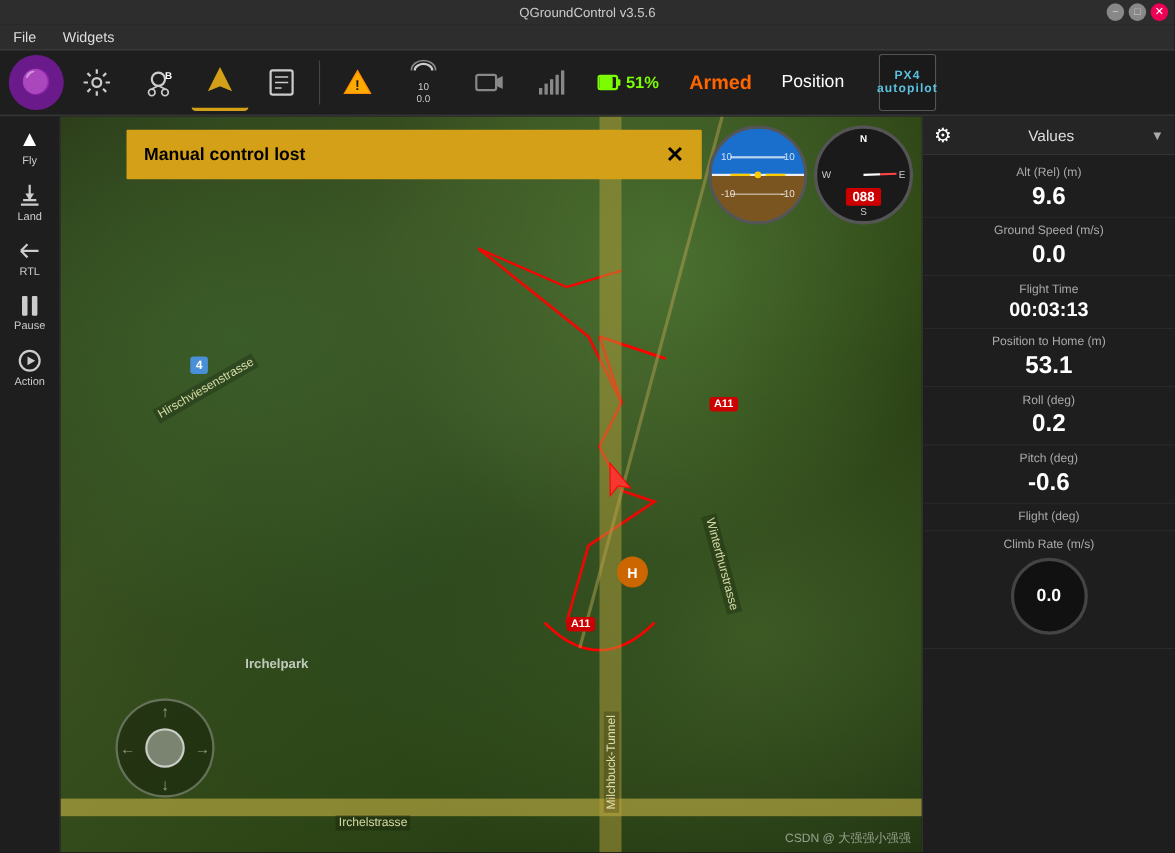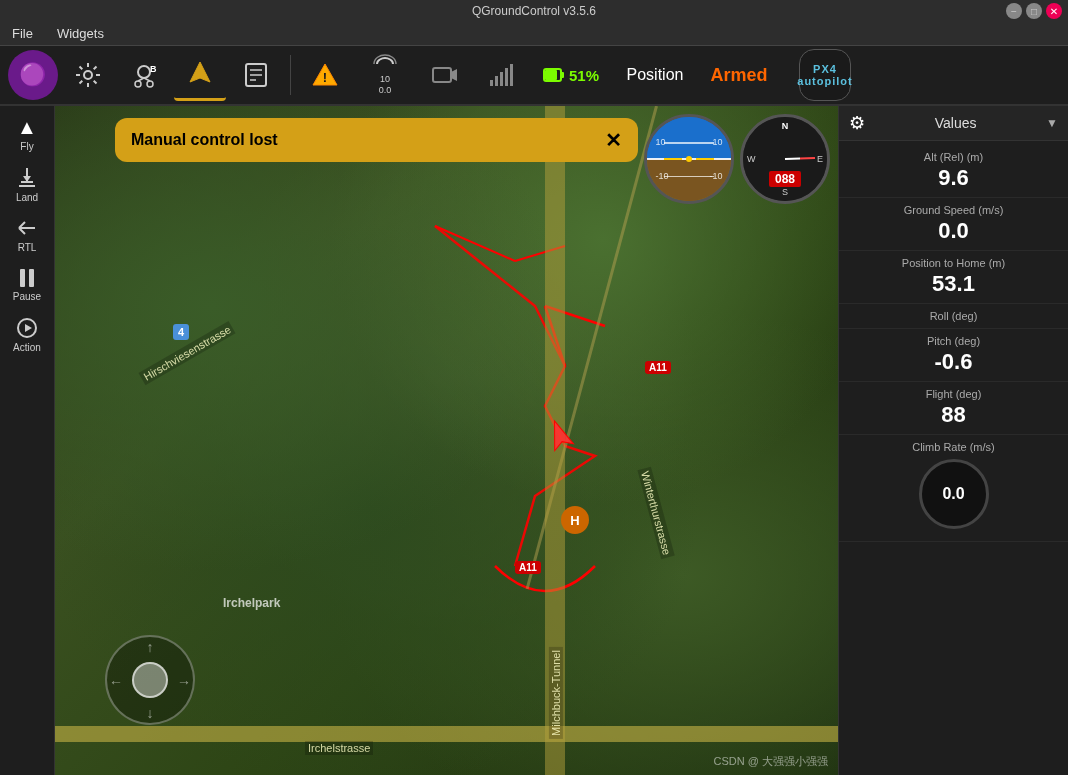--- a/index.html
+++ b/index.html
@@ -110,21 +110,21 @@
     }
     .signal-bar {
       width: 3px;
       background: #888;
     }
     .px4-logo {
       margin-left: 16px;
       background: #1a1a1a;
       padding: 4px 8px;
       border: 1px solid #555;
-      border-radius: 15px;
+      border-radius: 3px;
       font-size: 16px;
       font-weight: bold;
       color: #5bc0de;
       letter-spacing: 1px;
     }
 
     
     #main-content {
       display: flex;
       height: calc(775px - 22px - 24px - 60px);
@@ -181,21 +181,21 @@
 
     
     #notification-banner {
       position: absolute;
       top: 12px;
       left: 60px;
       right: 200px;
       background: #d4a017;
       color: #000;
       padding: 10px 16px;
-      border-radius: 12px;
+      border-radius: 1px;
       font-size: 16px;
       font-weight: bold;
       display: flex;
       align-items: center;
       justify-content: space-between;
       z-index: 100;
     }
     .notif-close {
       cursor: pointer;
       font-size: 20px;
@@ -528,25 +528,25 @@
   <div class="tb-btn" style="flex-direction:row; gap:4px; width:80px;">
     <svg width="22" height="18" viewBox="0 0 22 18">
       <rect x="1" y="3" width="17" height="12" rx="2" fill="none" stroke="#7cfc00" stroke-width="2"></rect>
       <rect x="2" y="4" width="12" height="10" rx="1" fill="#7cfc00"></rect>
       <rect x="18" y="6" width="3" height="6" rx="1" fill="#7cfc00"></rect>
     </svg>
     <span class="battery-pct">51%</span>
   </div>
 
   <div class="tb-btn" style="width:80px;">
+    <span class="status-armed">Armed</span>
+  </div>
+
+  <div class="tb-btn" style="width:80px;">
     <span class="status-position">Position</span>
-  </div>
-
-  <div class="tb-btn" style="width:80px;">
-    <span class="status-armed">Armed</span>
   </div>
 
   <div class="tb-btn px4-logo" style="white-space:pre; text-align:center; font-size:11px;">PX4
 autopilot</div>
 </div>
 
 <div id="main-content">
 
   <div id="left-sidebar">
     <div class="side-btn">
@@ -696,38 +696,42 @@
       <div class="telem-item">
         <div class="telem-label">Alt (Rel) (m)</div>
         <div class="telem-value large">9.6</div>
       </div>
 
       <div class="telem-item">
         <div class="telem-label">Ground Speed (m/s)</div>
         <div class="telem-value large">0.0</div>
       </div>
 
+      <div class="telem-item">
+        <div class="telem-label">Flight Time</div>
+        <div class="telem-value" style="font-size:18px;">00:03:13</div>
+      </div>
 
       <div class="telem-item">
         <div class="telem-label">Position to Home (m)</div>
         <div class="telem-value large">53.1</div>
       </div>
 
       <div class="telem-item">
         <div class="telem-label">Roll (deg)</div>
+        <div class="telem-value large">0.2</div>
       </div>
 
       <div class="telem-item">
         <div class="telem-label">Pitch (deg)</div>
         <div class="telem-value large">-0.6</div>
       </div>
 
       <div class="telem-item">
         <div class="telem-label">Flight (deg)</div>
-        <div class="telem-value large">88</div>
       </div>
 
       <div class="telem-item">
         <div class="telem-label">Climb Rate (m/s)</div>
         <div class="climb-gauge">
           <span>0.0</span>
         </div>
       </div>
     </div>
   </div>

